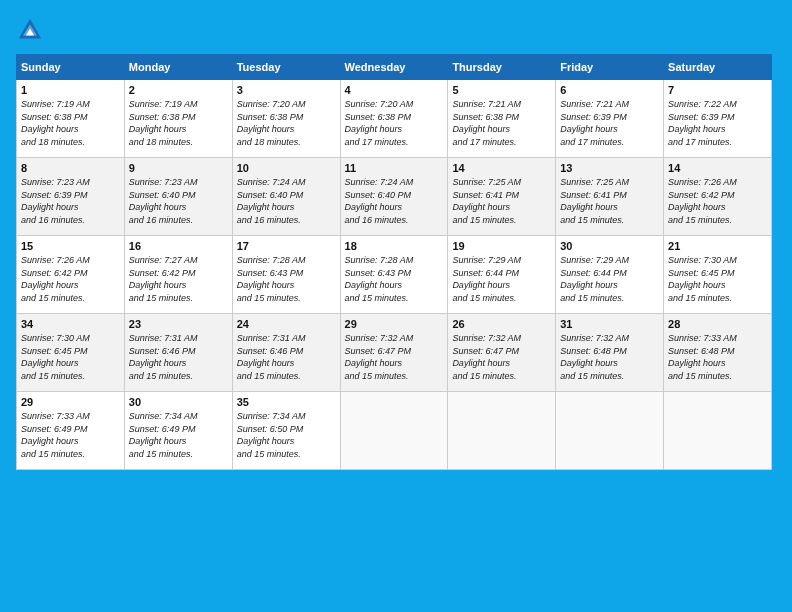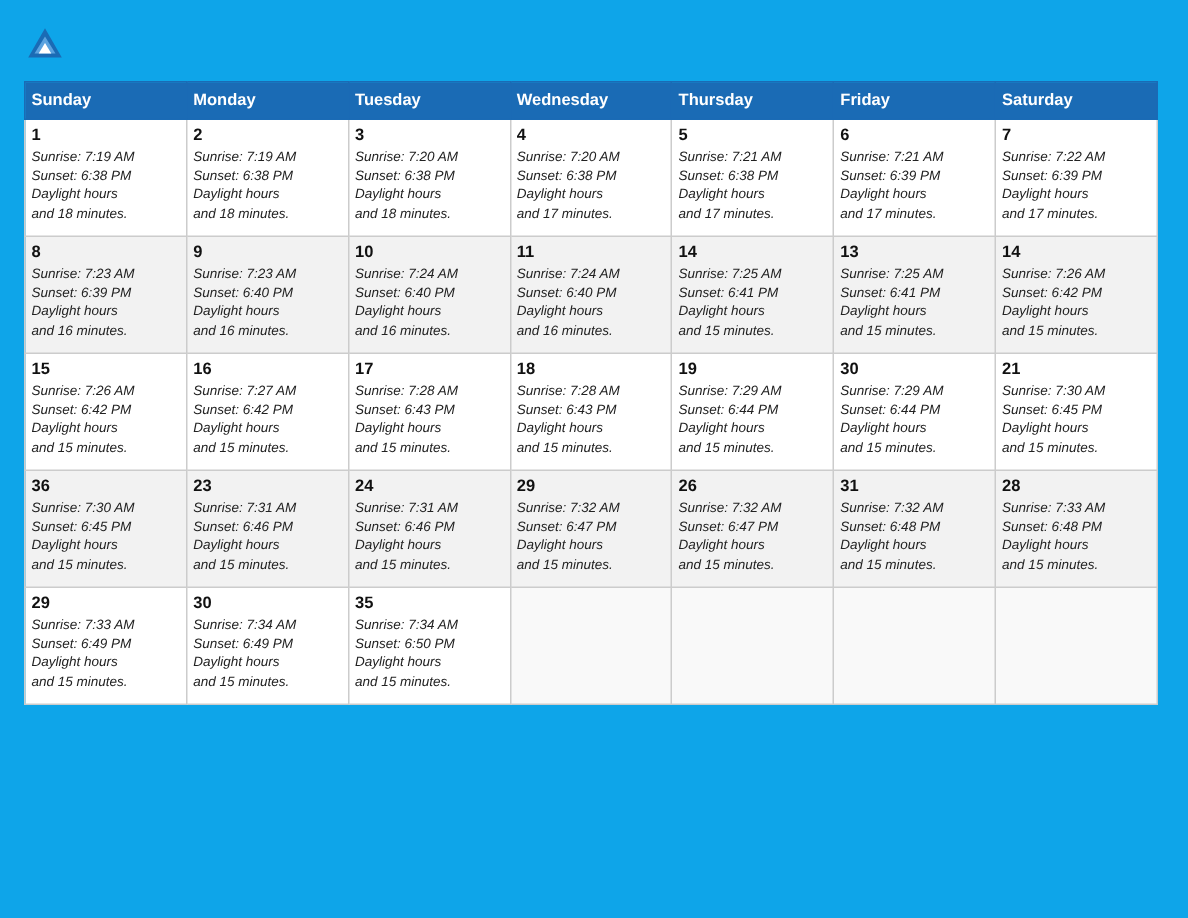--- a/index.html
+++ b/index.html
@@ -320,21 +320,21 @@
           <div class="day-info">
             Sunrise: 7:30 AM<br>
             Sunset: 6:45 PM<br>
             Daylight hours<br>
             and 15 minutes.
           </div>
         </td>
         </tr>
         <tr>
           <td>
-          <div class="day-num">36</div>
+          <div class="day-num">34</div>
           <div class="day-info">
             Sunrise: 7:30 AM<br>
             Sunset: 6:45 PM<br>
             Daylight hours<br>
             and 15 minutes.
           </div>
         </td>
           <td>
           <div class="day-num">23</div>
           <div class="day-info">

